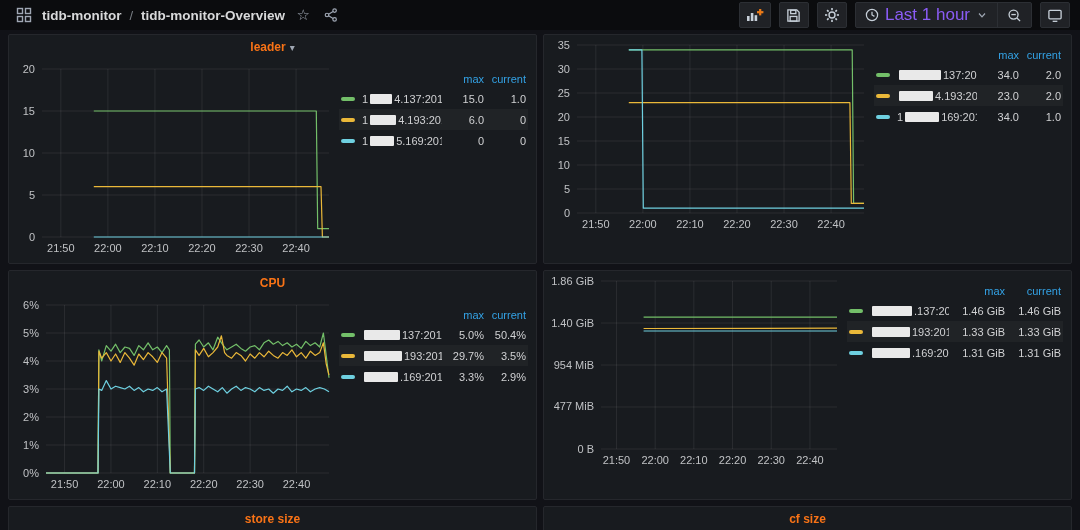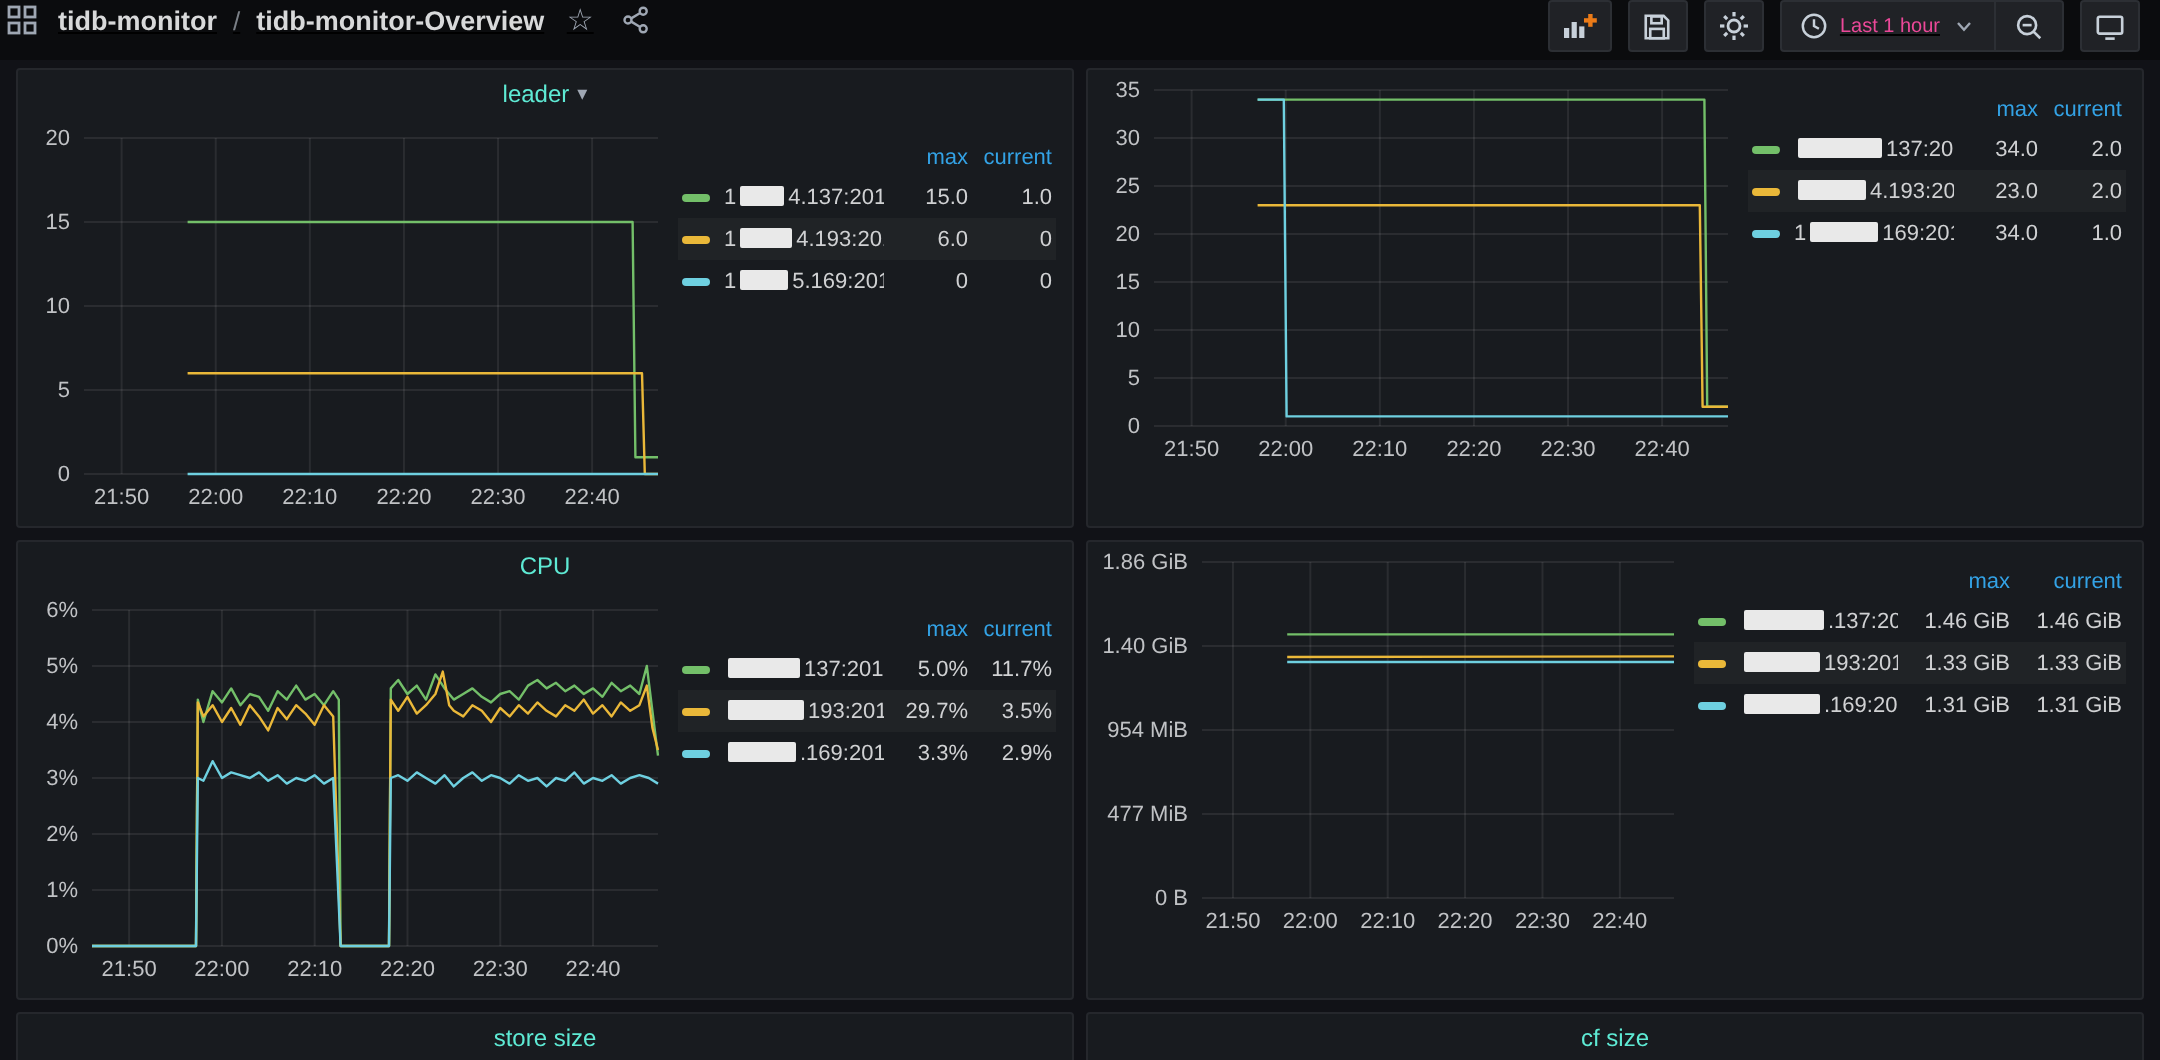--- a/index.html
+++ b/index.html
@@ -1,44 +1,44 @@
 <!DOCTYPE html>
 <html><head>
 <meta charset="utf-8">
 <style>
   * { margin:0; padding:0; box-sizing:border-box; }
   html,body { width:1080px; height:530px; overflow:hidden; background:#111217;
     font-family:"Liberation Sans", sans-serif; }
 
   
-  .app-header { height:30px; background:#0b0c0e; display:flex; align-items:flex-start;
-    justify-content:space-between; padding:0 10px 0 1px;text-decoration:underline; }
+  .app-header { height:30px; background:#0b0c0e; display:flex; align-items:center;
+    justify-content:space-between; padding:0 10px 0 14px; }
   .hdr-left { display:flex; align-items:center; gap:8px; }
   .crumb { color:#d8d9da; font-size:13.5px; font-weight:600; cursor:pointer; }
   .crumb-sep { color:#7b8087; font-size:13px; }
   .icon-btn { display:inline-flex; align-items:center; justify-content:center;
     width:20px; height:20px; color:#9fa7b3; cursor:pointer; }
   .hdr-right { display:flex; align-items:center; gap:8px; }
   .tb-btn { height:26px; min-width:30px; background:#202226; border:1px solid #2c2f34;
     border-radius:2px; display:flex; align-items:center; justify-content:center;
     color:#c7d0d9; cursor:pointer; padding:0 6px; }
   .tb-group { height:26px; background:#202226; border:1px solid #2c2f34; border-radius:2px;
     display:flex; align-items:stretch; color:#c7d0d9; }
   .tb-sect { display:flex; align-items:center; gap:6px; padding:0 9px; cursor:pointer; }
   .tb-sect + .tb-sect { border-left:1px solid #2c2f34; }
-  .tb-label { font-size:10px; color:#ec4899; white-space:nowrap; }
+  .tb-label { font-size:17px; color:#8b5cf6; white-space:nowrap; }
 
   
   .dash { padding:4px 8px 0 8px; display:grid; grid-template-columns:1fr 1fr;
     grid-template-rows:230px 230px 90px; gap:6px; }
   .panel { background:#181b1f; border:1px solid #25272c; border-radius:2px;
     display:flex; flex-direction:column; overflow:hidden; }
   .panel-header { height:24px; flex:none; display:flex; align-items:center;
     justify-content:center; gap:4px; cursor:pointer; }
-  .panel-title { font-size:12px; font-weight:400; color:#5eead4; }
+  .panel-title { font-size:12px; font-weight:700; color:#f97316; }
   .panel-caret { font-size:10px; color:#9fa7b3; }
   .panel-body { flex:1; min-height:0; display:flex; padding:0 6px 4px 2px; }
   .chart { flex:1; min-width:0; position:relative; }
   .legend { width:195px; flex:none; padding:10px 2px 0 4px; font-size:11px; }
   .panel-memory .legend { width:222px; }
   .lg-head { display:flex; align-items:center; height:19px; padding:0 2px; }
   .lg-head .sp { flex:1; }
   .lg-hcell { width:42px; text-align:right; font-weight:400; cursor:pointer; }
   .panel-memory .lg-hcell { width:56px; }
   .lg-row { display:flex; align-items:center; height:21px; padding:0 2px; cursor:pointer; }
@@ -305,21 +305,21 @@
       <div class="legend">
           <div class="lg-head">
             <span class="sp"></span>
             <span class="lg-hcell" style="color: rgb(51, 162, 229);">max</span>
             <span class="lg-hcell" style="color: rgb(51, 162, 229);">current</span>
           </div>
           <div class="lg-row">
             <span class="sw" style="background: rgb(115, 191, 105);"></span>
             <span class="lbl"><span class="mask" style="width: 36px;"></span>137:20188</span>
             <span class="val">5.0%</span>
-            <span class="val">11.7%</span>
+            <span class="val">50.4%</span>
           </div>
           <div class="lg-row alt">
             <span class="sw" style="background: rgb(234, 184, 57);"></span>
             <span class="lbl"><span class="mask" style="width: 38px;"></span>193:20188</span>
             <span class="val">29.7%</span>
             <span class="val">3.5%</span>
           </div>
           <div class="lg-row">
             <span class="sw" style="background: rgb(110, 208, 224);"></span>
             <span class="lbl"><span class="mask" style="width: 34px;"></span>.169:20188</span>

